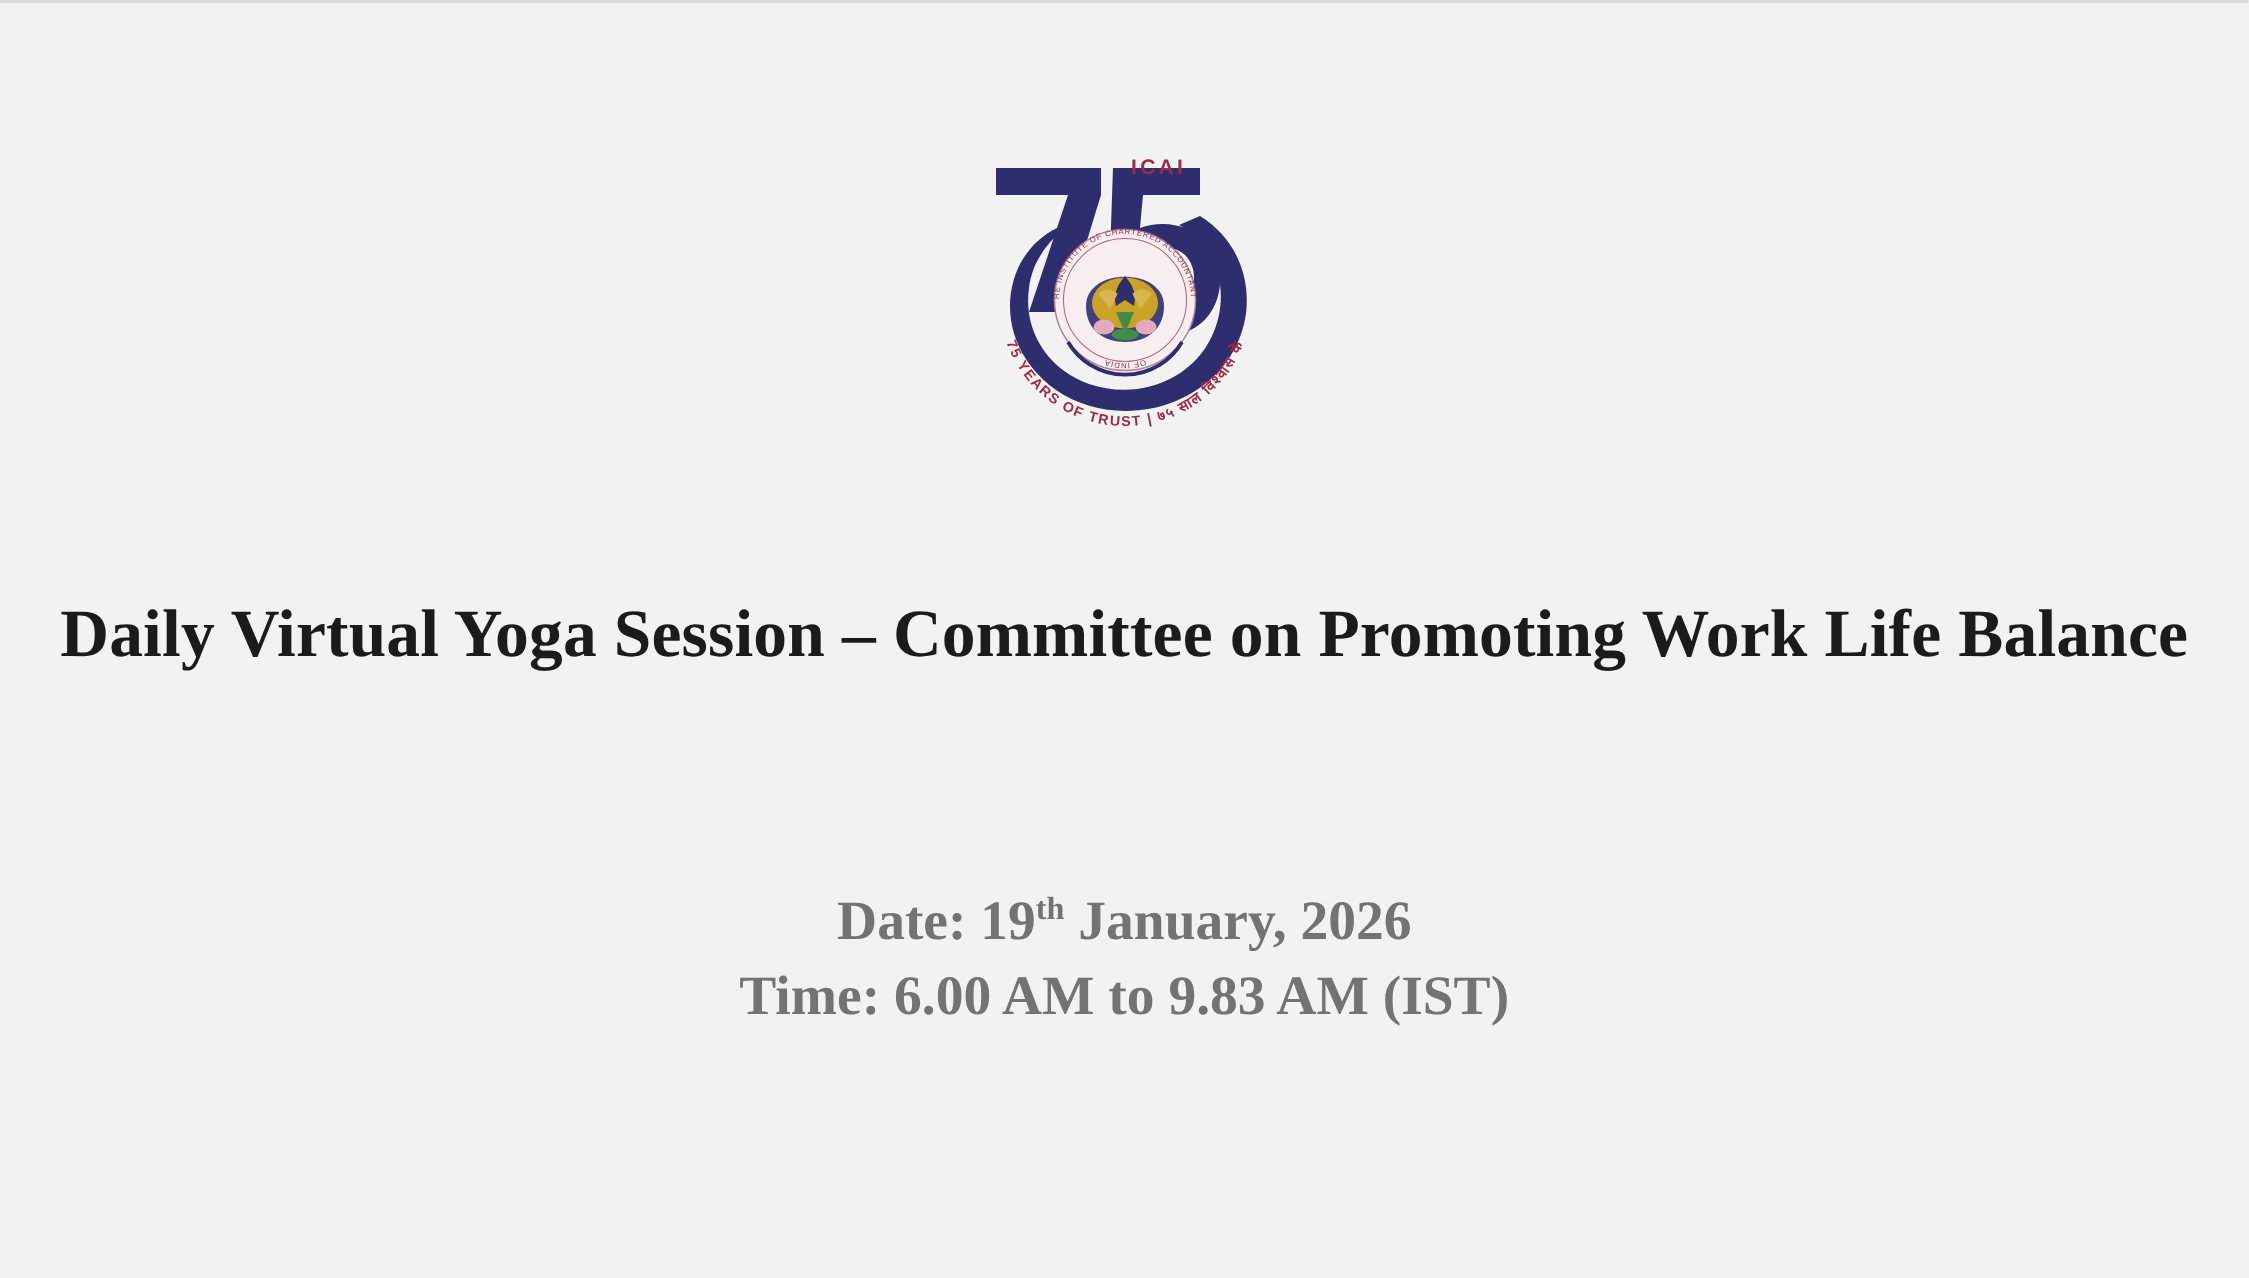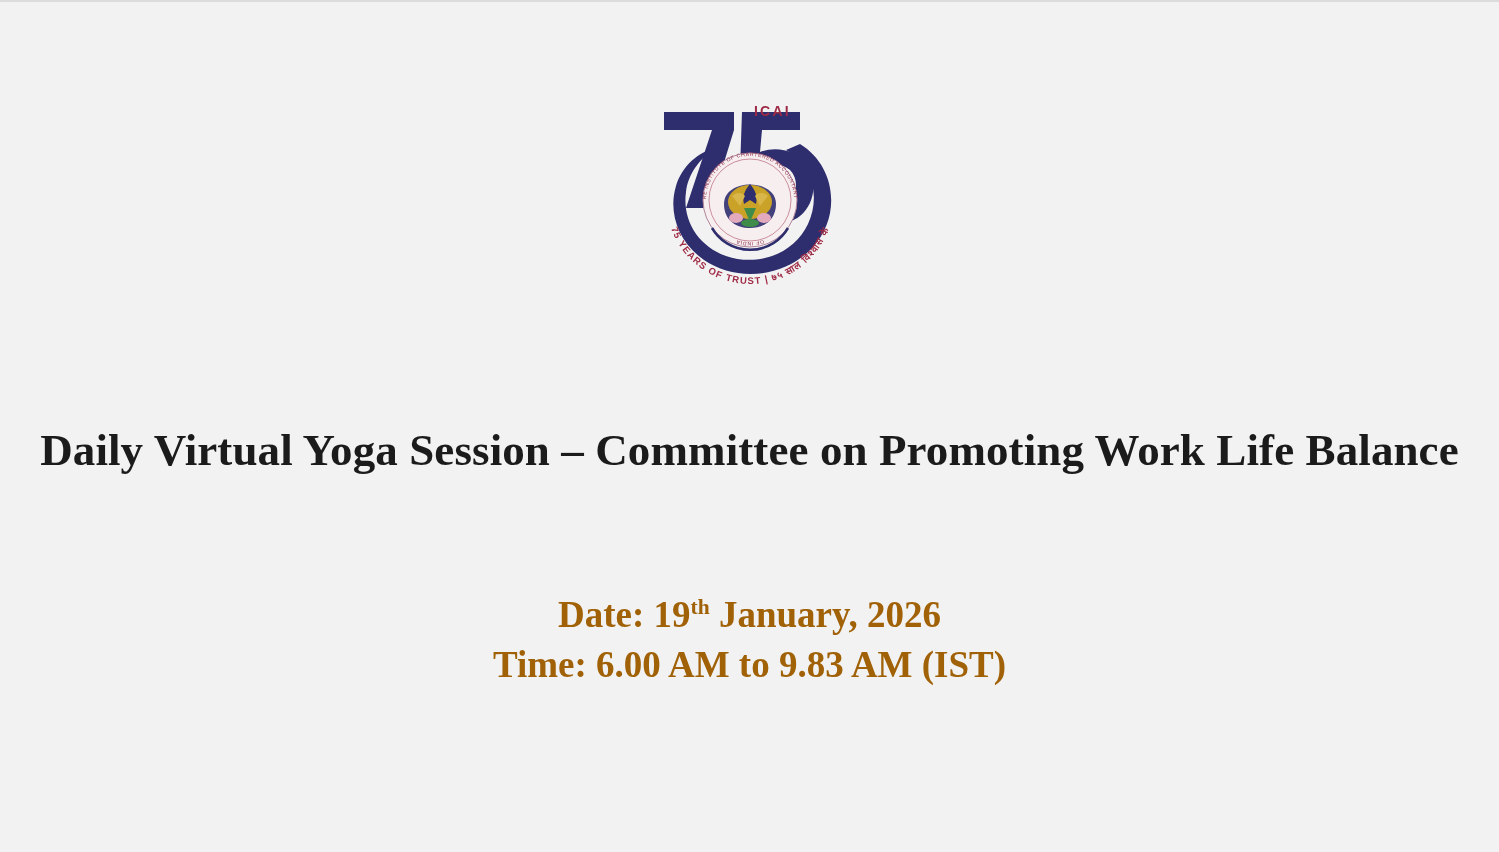--- a/index.html
+++ b/index.html
@@ -61,33 +61,32 @@
     left: 0;
     width: 1499px;
     text-align: center;
     font-family: "Liberation Serif", serif;
     font-weight: bold;
     font-size: 45px;
     letter-spacing: 0.1px;
     color: #1b1b1b;
     line-height: 1.1;
     white-space: nowrap;
-    margin-top: 28px;
   }
 
   
   #detail-block {
     position: absolute;
     top: 590px;
     left: 0;
     width: 1499px;
     text-align: center;
     font-family: "Liberation Serif", serif;
     font-weight: bold;
-    color: #a16207;
+    color: #737373;
   }
   .detail-line {
     font-size: 37px;
     line-height: 50px;
     white-space: nowrap;
   }
   .sup {
     font-size: 0.58em;
     vertical-align: super;
     line-height: 0;

